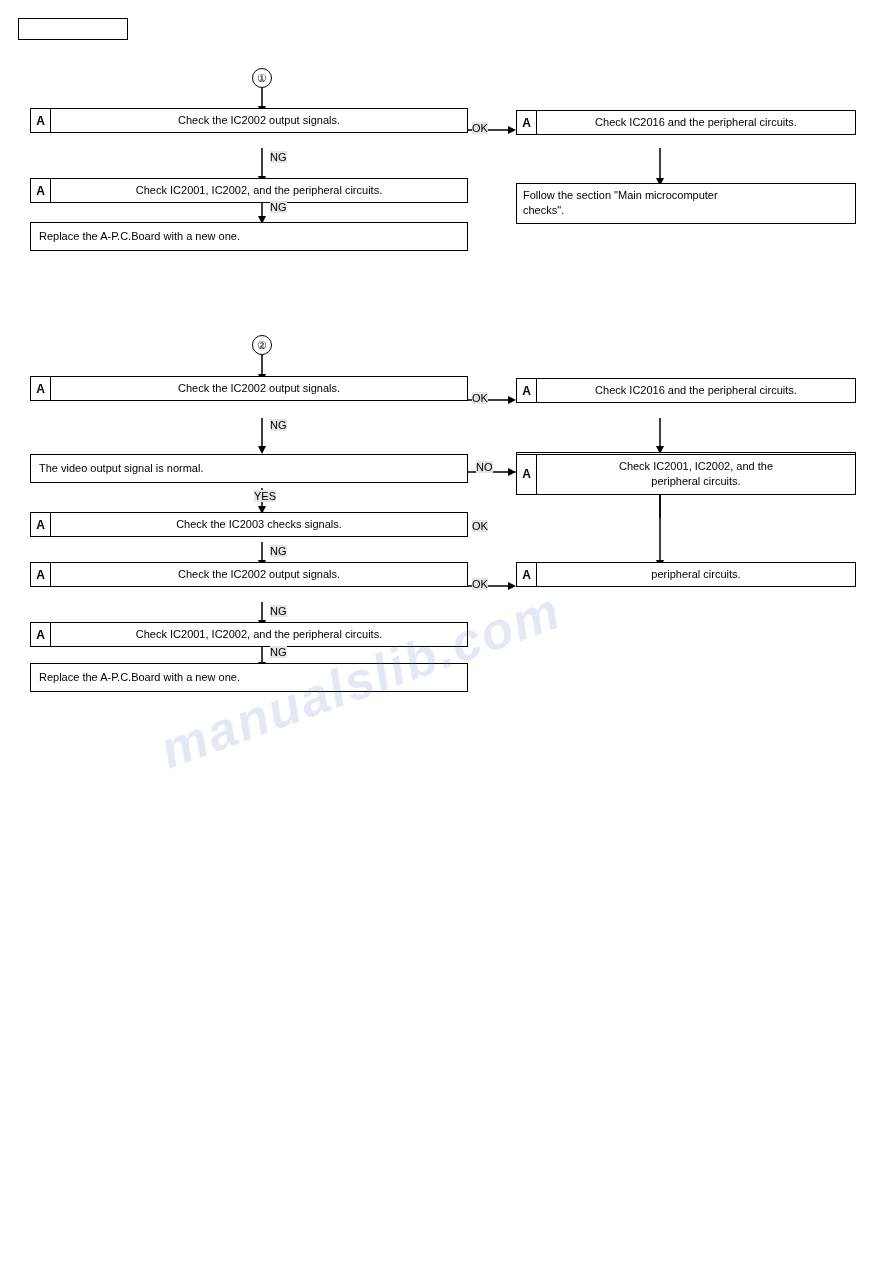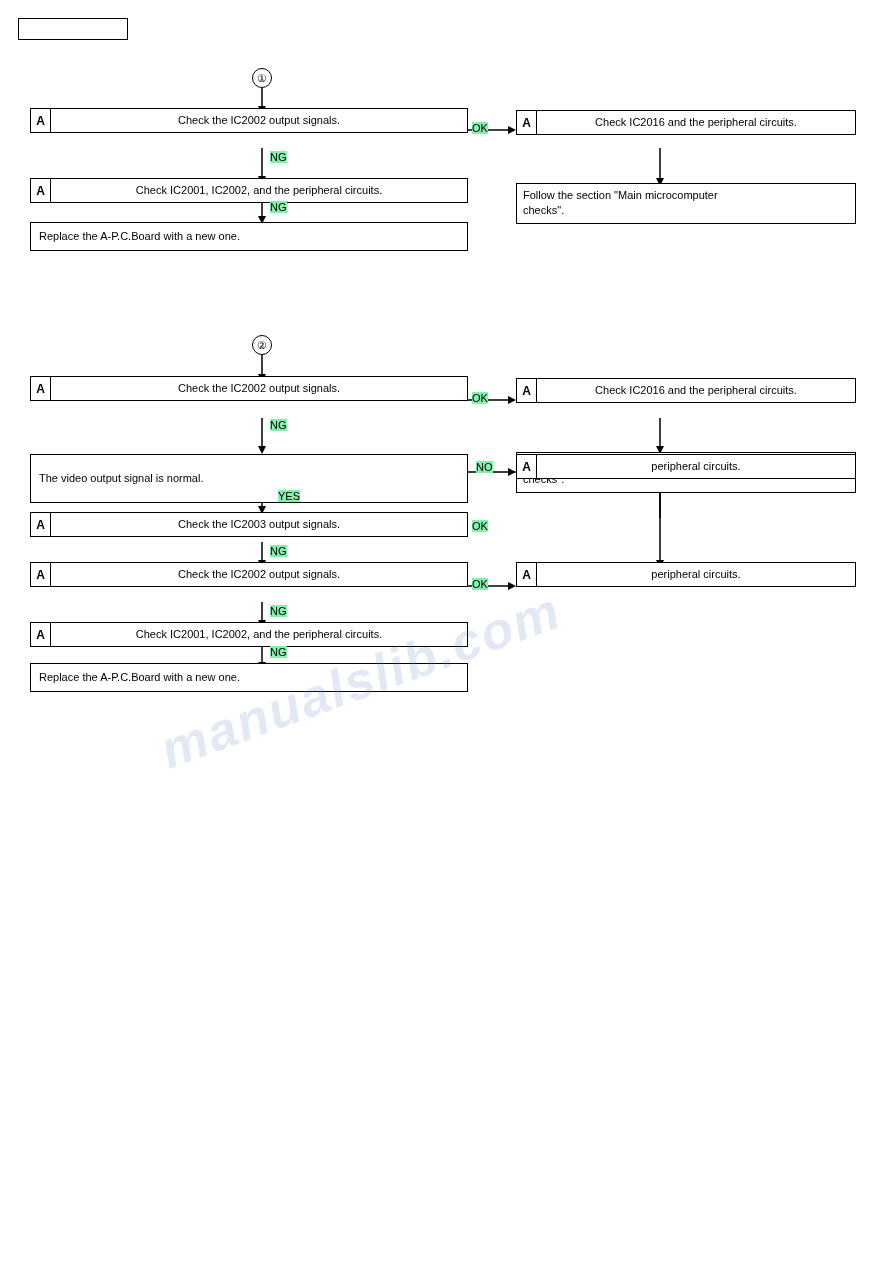--- a/index.html
+++ b/index.html
@@ -102,21 +102,21 @@
       align-items: center;
       justify-content: center;
       font-size: 11px;
       background: #fff;
     }
 
     
     .arrow-label {
       position: absolute;
       font-size: 11px;
-      background: #86efac;
+      background: #e5e5e5;
       text-align: right;
     }
   </style>
 </head>
 <body>
 
 <div class="page">
 
   <div class="header-bar"></div>
 
@@ -238,41 +238,42 @@
     </div>
   </div>
 
   <div class="box" style="left:516px;top:452px;width:340px;">
     <div>Follow the section "Main microcomputer</div>
     <div>checks".</div>
   </div>
 
   <div class="arrow-label" style="left:270px;top:419px;">NG</div>
 
-  <div class="box" style="left:30px;top:454px;width:438px;padding:16px 8px;">
+  <div class="box" style="left:30px;top:454px;width:438px;padding:6px 8px;">
     <div>The video output signal is normal.</div>
   </div>
 
   <div class="arrow-label" style="left:476px;top:461px;">NO</div>
 
-  <div class="arrow-label" style="left:278px;top:490px;">YES</div>
+  <div class="arrow-label" style="left:254px;top:490px;">YES</div>
 
   <div class="box-a" style="left:516px;top:454px;width:340px;">
     <div class="a-label">A</div>
     <div class="a-content">
+      <div>Check IC2001, IC2002, and the</div>
       <div>peripheral circuits.</div>
     </div>
   </div>
 
   <div class="arrow-label" style="left:472px;top:520px;">OK</div>
 
   <div class="box-a" style="left:30px;top:512px;width:438px;">
     <div class="a-label">A</div>
     <div class="a-content">
-      <div>Check the IC2003 output signals.</div>
+      <div>Check the IC2003 checks signals.</div>
     </div>
   </div>
 
   <div class="arrow-label" style="left:270px;top:545px;">NG</div>
 
   <div class="box-a" style="left:30px;top:562px;width:438px;">
     <div class="a-label">A</div>
     <div class="a-content">
       <div>Check the IC2002 output signals.</div>
     </div>

